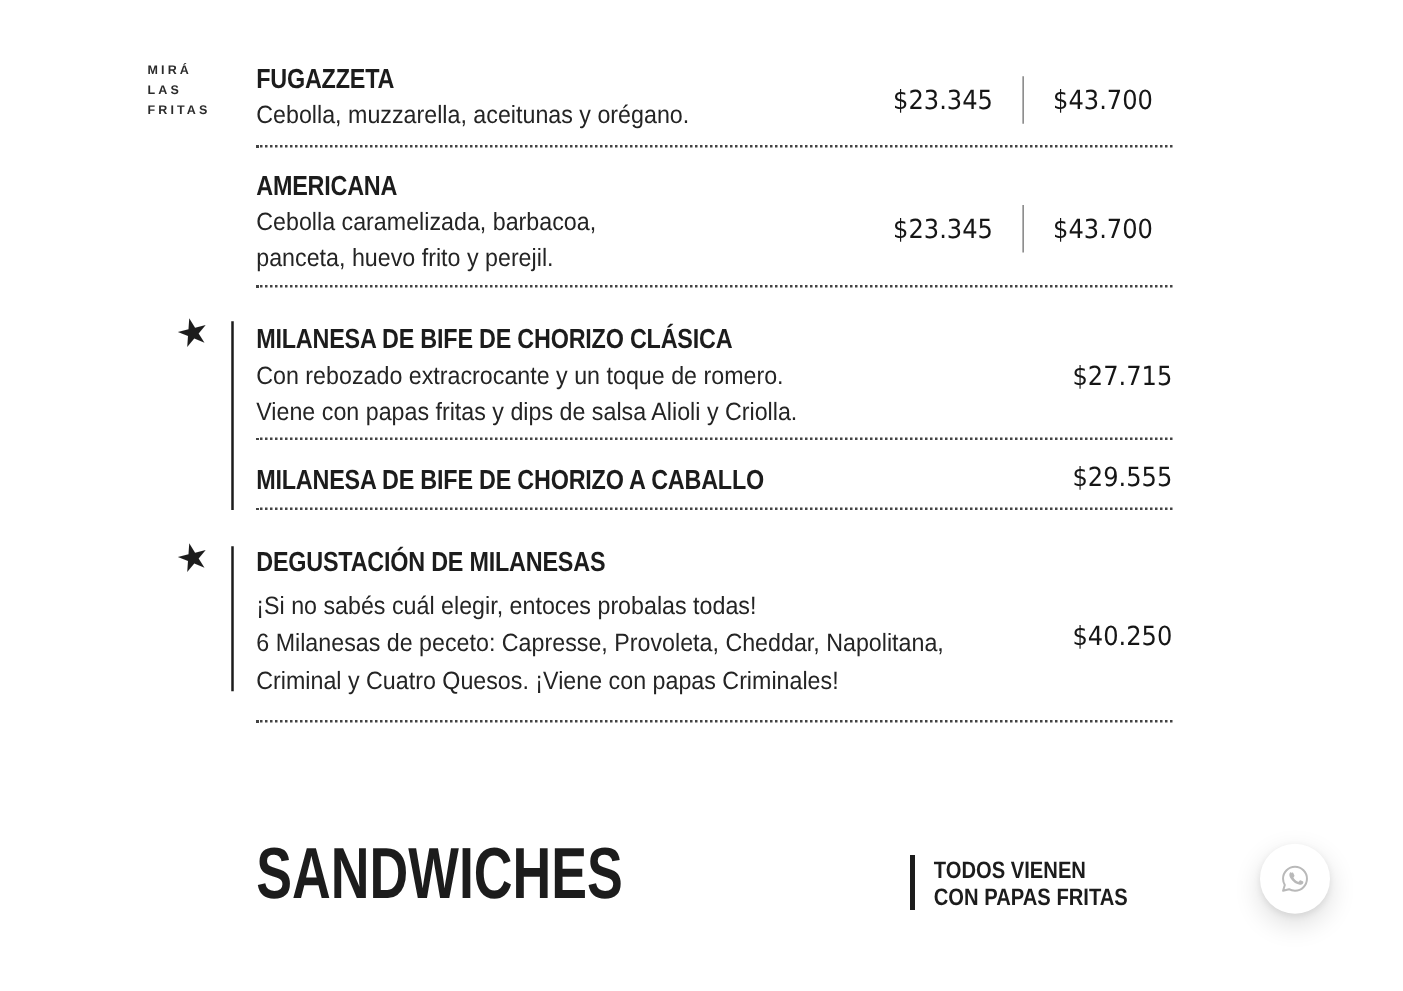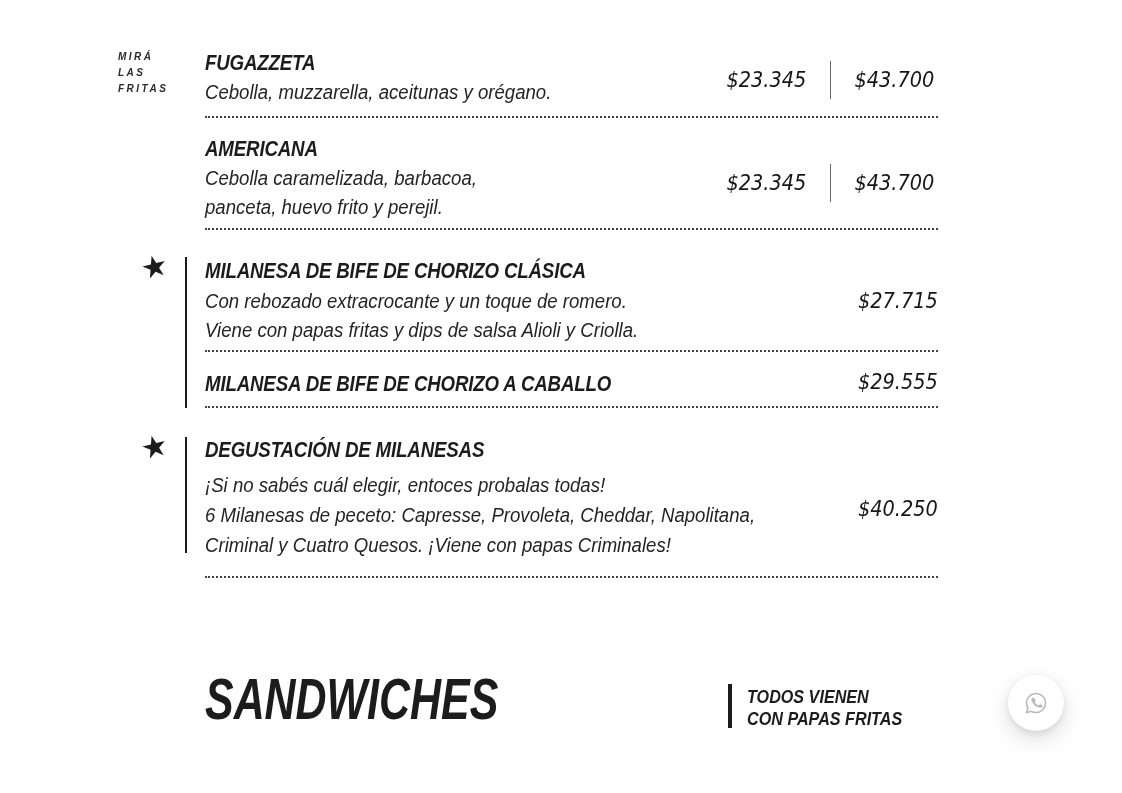--- a/index.html
+++ b/index.html
@@ -1,18 +1,18 @@
 <!DOCTYPE html>
 <html><head>
 <meta charset="utf-8">
 <style>
   html,body{margin:0;padding:0;background:#ffffff;}
   .page{
     position:relative;width:1122px;height:793px;background:#ffffff;
-    font-family:"Liberation Sans",sans-serif;color:#1c1c1c;overflow:hidden;font-style:italic;
+    font-family:"Liberation Sans",sans-serif;color:#1c1c1c;overflow:hidden;
   }
   
   .photos-note{
     position:absolute;left:118px;top:49px;
     font-size:10px;font-weight:bold;letter-spacing:2.5px;line-height:16px;color:#2b2b2b;
     cursor:pointer;
   }
   
   .item-title{
     position:absolute;left:205px;
@@ -25,21 +25,21 @@
     font-size:20px;line-height:29px;color:#242424;white-space:nowrap;
     transform:scaleX(.93);transform-origin:0 0;
   }
   .item-desc.wide{line-height:30px;}
   
   .price{
     display:inline-block;font-family:"DejaVu Sans",sans-serif;
     font-size:21px;white-space:nowrap;transform:scaleX(.92);color:#161616;
   }
   .price-pair{
-    position:absolute;right:184px;height:40px;
+    position:absolute;right:196px;height:40px;
     display:flex;align-items:center;gap:20px;
   }
   .price-vdiv{width:1px;height:38px;background:#6a6a6a;}
   .single-price{
     position:absolute;right:184px;
     font-family:"DejaVu Sans",sans-serif;font-size:21px;white-space:nowrap;
     transform:scaleX(.92);transform-origin:100% 50%;color:#161616;
   }
   
   .dotted{position:absolute;left:205px;right:184px;height:0;border-bottom:2px dotted #434343;}

